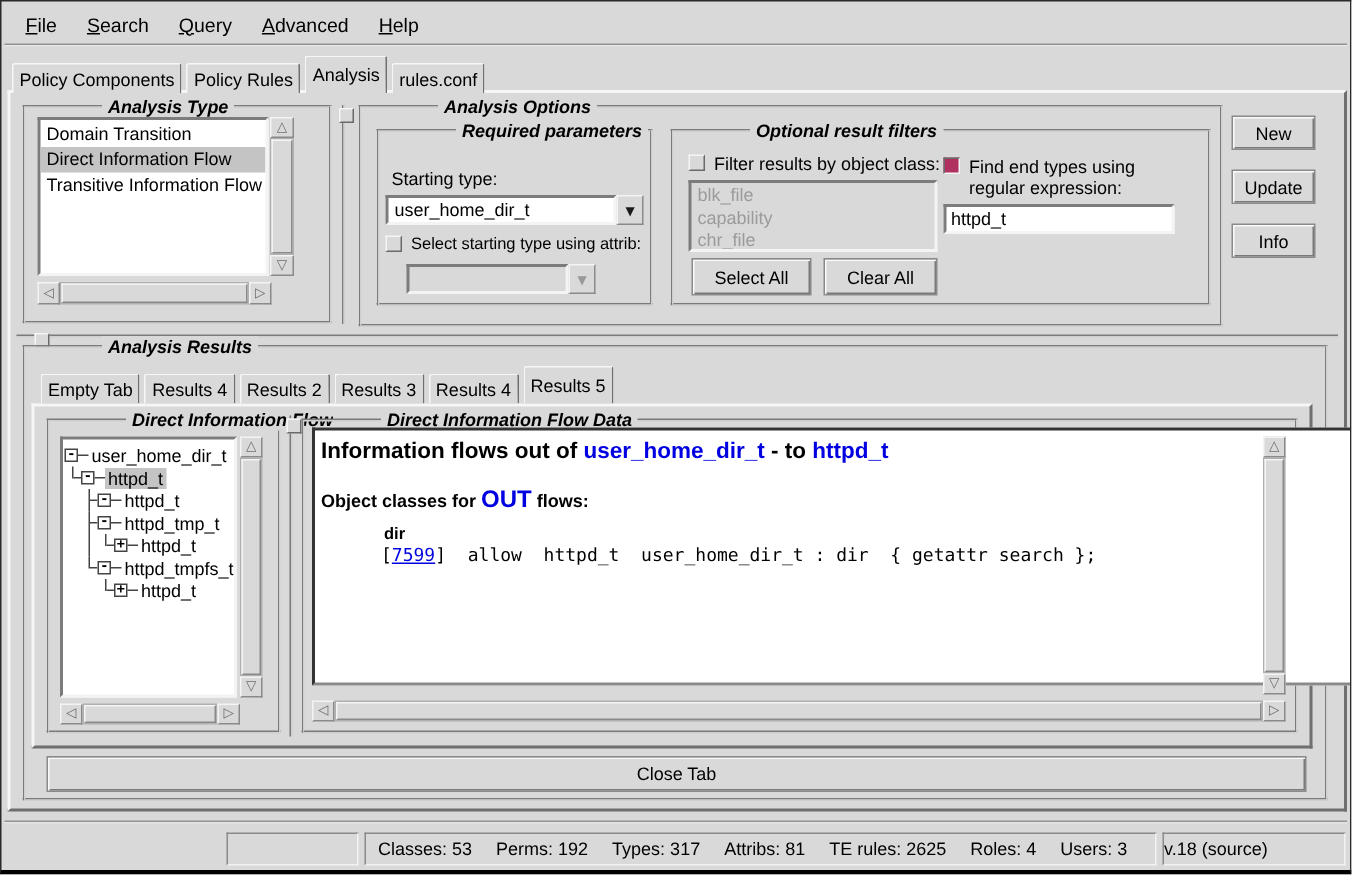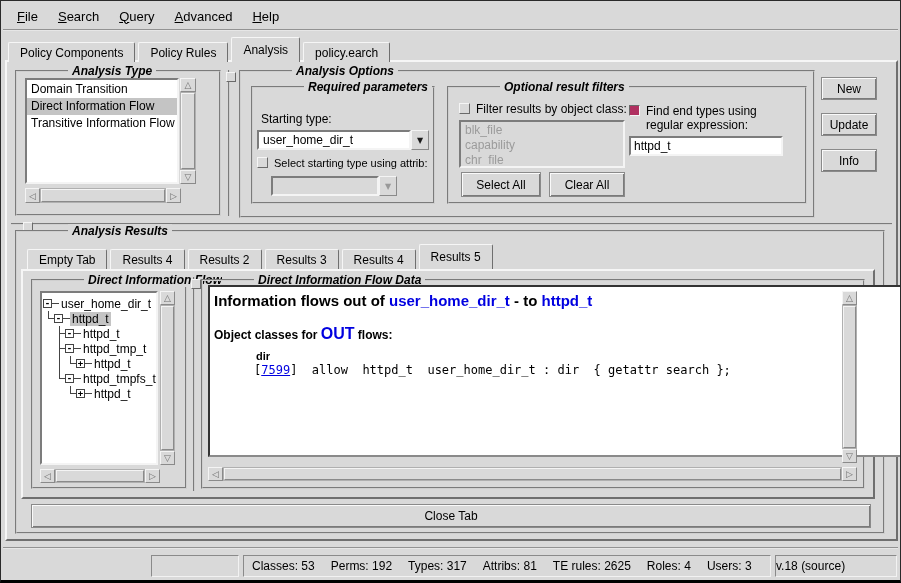--- a/index.html
+++ b/index.html
@@ -9,21 +9,21 @@
     border:1px solid #2a2a2a; border-bottom:3px solid #000; overflow:hidden;
   }
   
   #menubar{position:absolute; left:2px; top:2px; right:2px; height:28px;
     display:flex; align-items:center; padding-left:4px;
     border-bottom:2px groove #e6e6e6;}
   .menu-item{font-size:13px; color:#000; padding:3px 10px; cursor:default; white-space:nowrap;}
   .menu-item .mu{text-decoration:underline;}
   
   .tabbar{position:absolute; display:flex; align-items:flex-end; z-index:4;}
-  .tab{height:20px; line-height:20px; padding:0 11px; font-size:12px; background:#d9d9d9;
+  .tab{height:20px; line-height:20px; padding:0 4px; font-size:12px; background:#d9d9d9;
     border-top:1px solid #f6f6f6; border-left:1px solid #f6f6f6; border-right:1px solid #6f6f6f;
     border-top-left-radius:2px; border-top-right-radius:2px; margin-right:3px; white-space:nowrap;}
   .tab.selected{height:25px; line-height:24px; z-index:5;}
   #main-tabs{left:7px; top:36px; height:25px;}
   
   .raised{background:#d9d9d9; border:2px solid; border-color:#f6f6f6 #6f6f6f #6f6f6f #f6f6f6;}
   #main-frame{position:absolute; left:4px; top:59px; width:893px; height:481px;}
   
   .grp{position:absolute; border:2px groove #cfcfcf;}
   .grp-title{position:absolute; top:-8px; left:7px; max-width:calc(100% - 14px);
@@ -114,21 +114,21 @@
       <div class="menu-item"><span class="mu">S</span>earch</div>
       <div class="menu-item"><span class="mu">Q</span>uery</div>
       <div class="menu-item"><span class="mu">A</span>dvanced</div>
       <div class="menu-item"><span class="mu">H</span>elp</div>
     </div>
 
   <div id="main-tabs" class="tabbar">
       <div class="tab">Policy Components</div>
       <div class="tab">Policy Rules</div>
       <div class="tab selected">Analysis</div>
-      <div class="tab">policy.earch</div>
+      <div class="tab">rules.conf</div>
     </div>
 
   <div id="main-frame" class="raised">
 
     <div class="grp" id="grp-analysis-type" style="left:8px; top:8px; width:206px; height:146px;">
       <span class="grp-title">Analysis Type</span>
       <div id="at-list" class="listbox sunken" style="left:8px; top:6px; width:154px; height:106px;">
           <div class="list-item">Domain Transition</div>
           <div class="list-item selected">Direct Information Flow</div>
           <div class="list-item">Transitive Information Flow</div>

